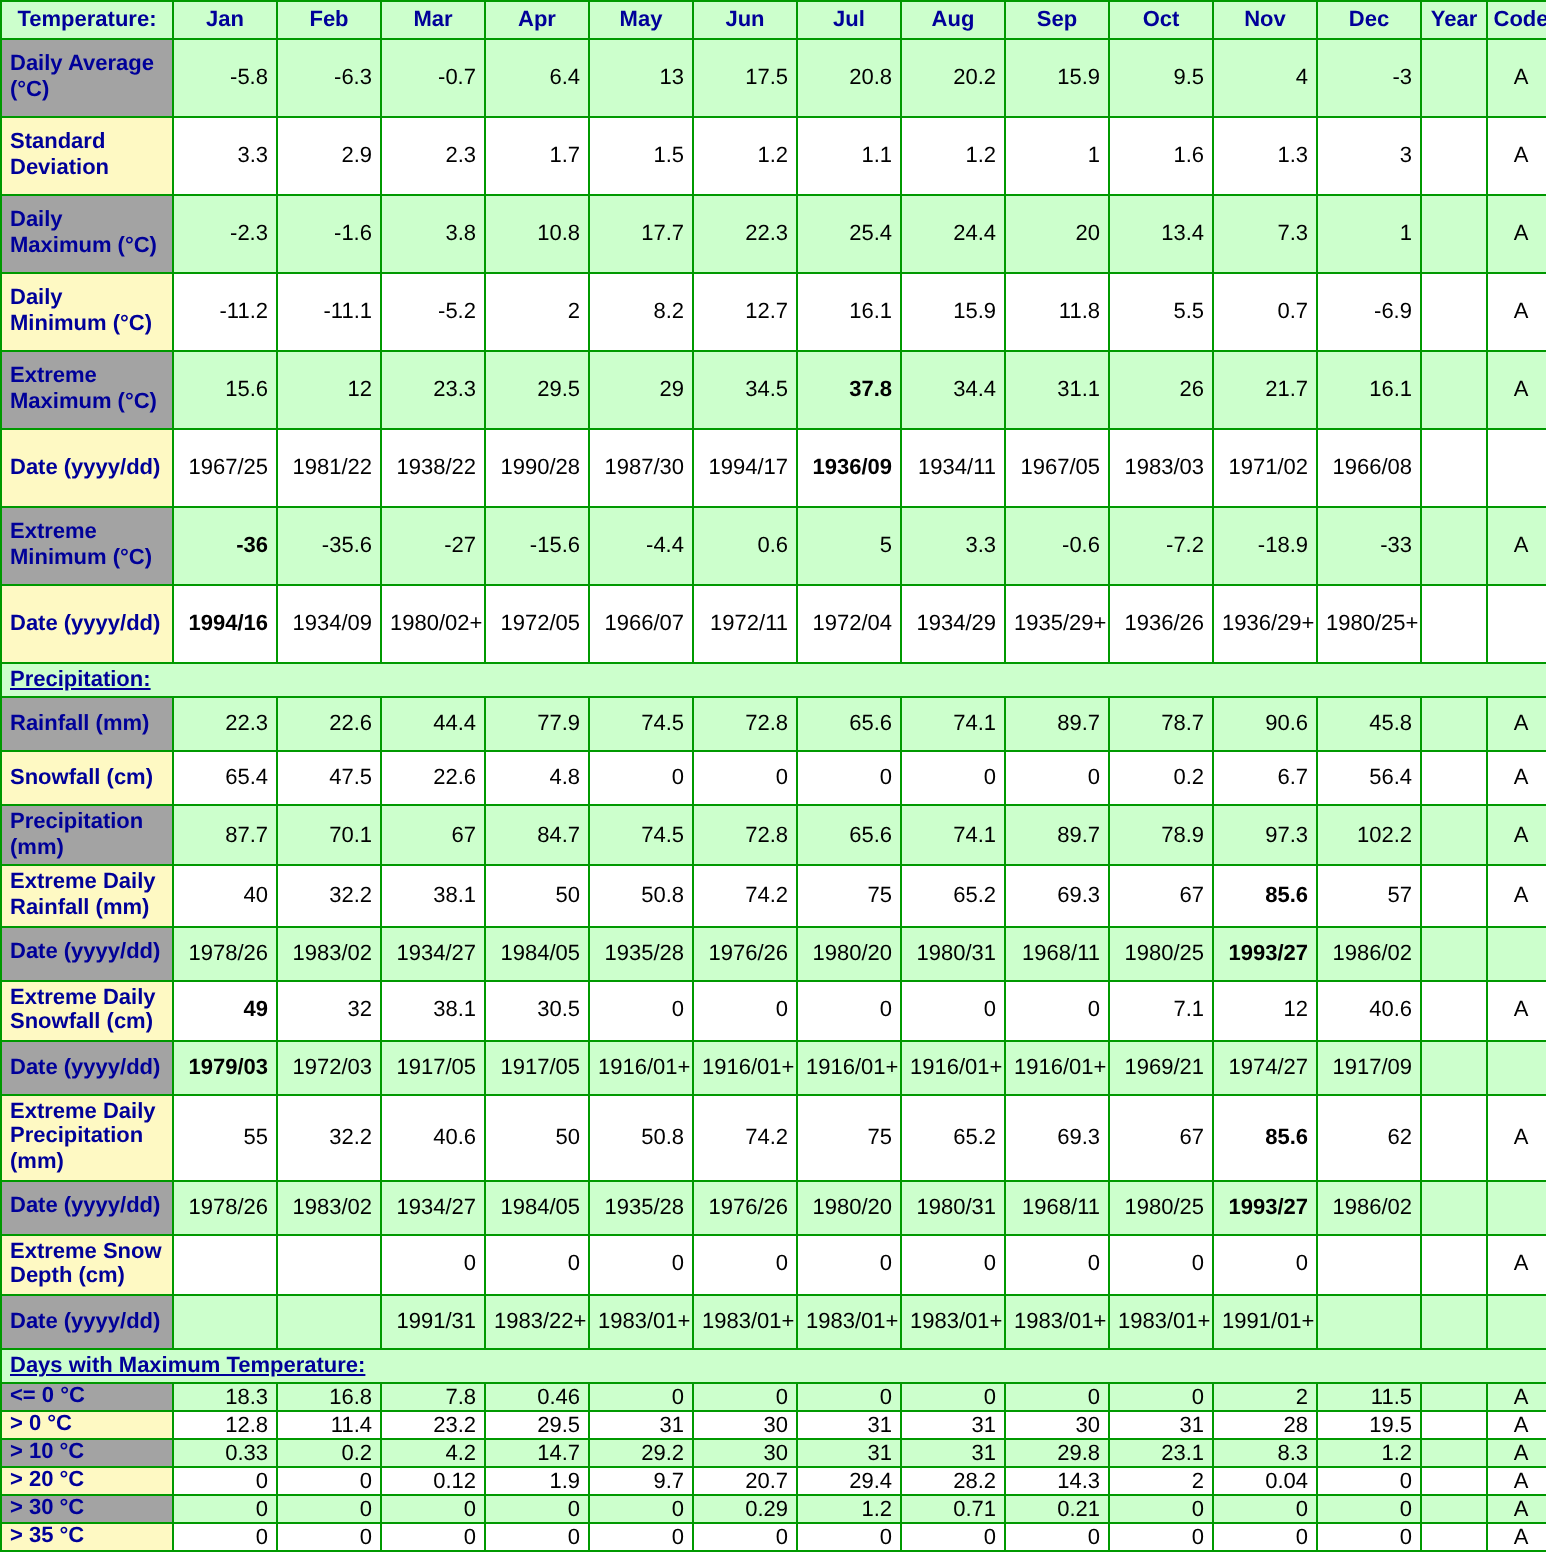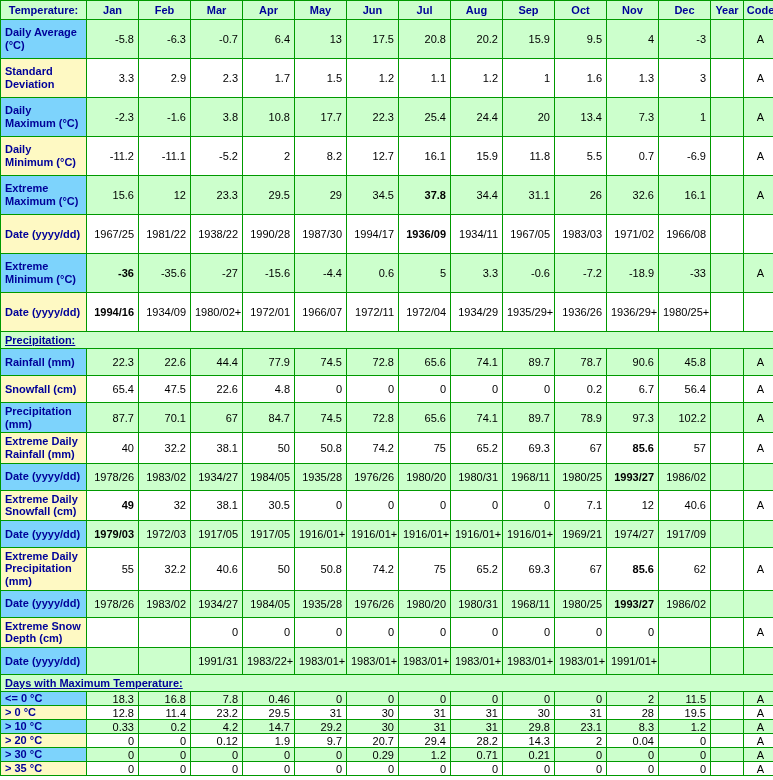--- a/index.html
+++ b/index.html
@@ -69,21 +69,21 @@
     text-align: center;
     color: #000000;
   }
   td.year {
     text-align: center;
     color: #000000;
   }
   
   tr.tint td { background: #ccffcc; }
   tr.plain td { background: #ffffff; }
-  tr.tint td.rowlabel { background: #7dd3fc; }
+  tr.tint td.rowlabel { background: #a3a3a3; }
   tr.plain td.rowlabel { background: #fef9c3; }
   .b { font-weight: bold; }
   tr.tall td { height: 34px; }
   tr.tall2 td { height: 22px; }
   tr.compact td { height: 13px; padding-top: 0px; padding-bottom: 0px; }
   tr.compact td.rowlabel { padding-top: 0px; padding-bottom: 0px; }
 </style>
 </head>
 <body>
 
@@ -198,21 +198,21 @@
         <td class="val">15.6</td>
         <td class="val">12</td>
         <td class="val">23.3</td>
         <td class="val">29.5</td>
         <td class="val">29</td>
         <td class="val">34.5</td>
         <td class="val b">37.8</td>
         <td class="val">34.4</td>
         <td class="val">31.1</td>
         <td class="val">26</td>
-        <td class="val">32.6</td>
+        <td class="val">21.7</td>
         <td class="val">16.1</td>
         <td class="year"></td>
         <td class="code">A</td>
       </tr>
       <tr class="plain tall">
         <td class="rowlabel">Date (yyyy/dd)</td>
         <td class="val">1967/25</td>
         <td class="val">1981/22</td>
         <td class="val">1938/22</td>
         <td class="val">1990/28</td>
@@ -242,21 +242,21 @@
         <td class="val">-18.9</td>
         <td class="val">-33</td>
         <td class="year"></td>
         <td class="code">A</td>
       </tr>
       <tr class="plain tall">
         <td class="rowlabel">Date (yyyy/dd)</td>
         <td class="val b">1994/16</td>
         <td class="val">1934/09</td>
         <td class="val">1980/02+</td>
-        <td class="val">1972/01</td>
+        <td class="val">1972/05</td>
         <td class="val">1966/07</td>
         <td class="val">1972/11</td>
         <td class="val">1972/04</td>
         <td class="val">1934/29</td>
         <td class="val">1935/29+</td>
         <td class="val">1936/26</td>
         <td class="val">1936/29+</td>
         <td class="val">1980/25+</td>
         <td class="year"></td>
         <td class="code"></td>

